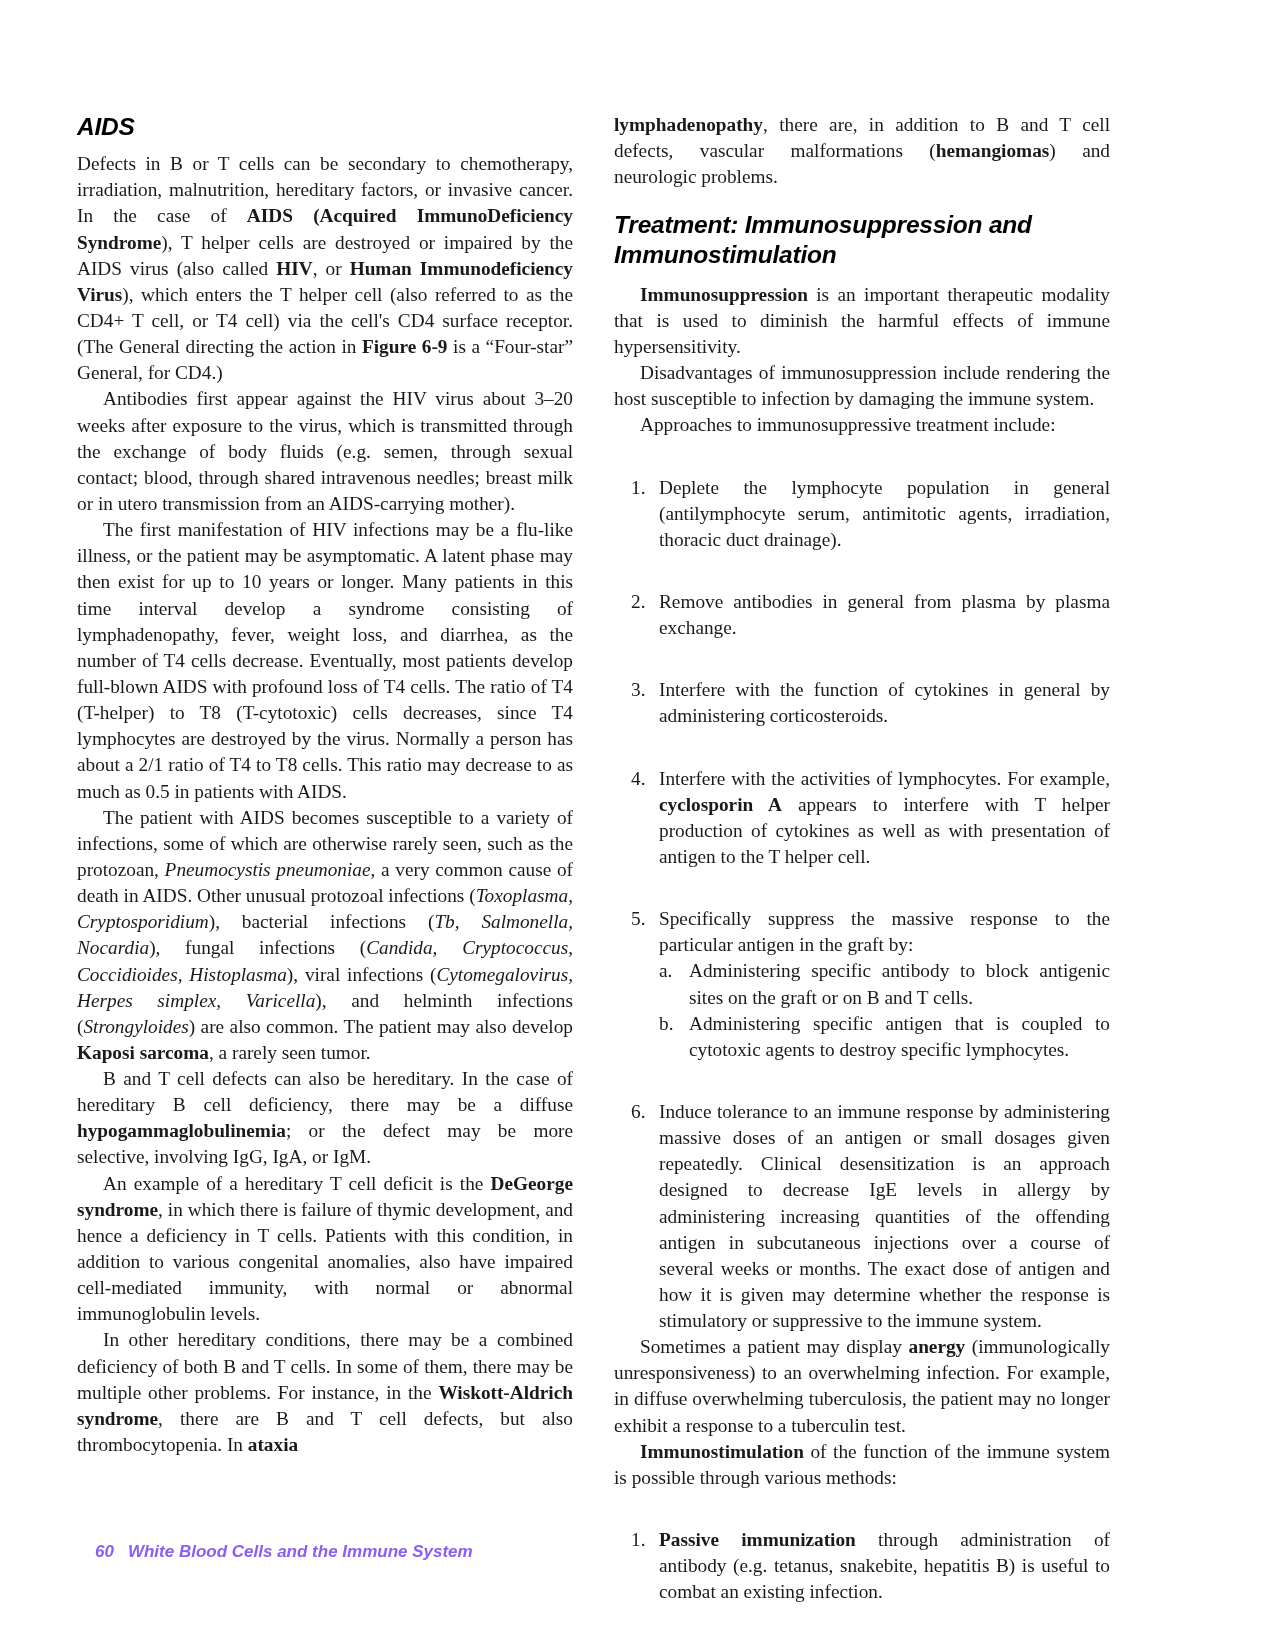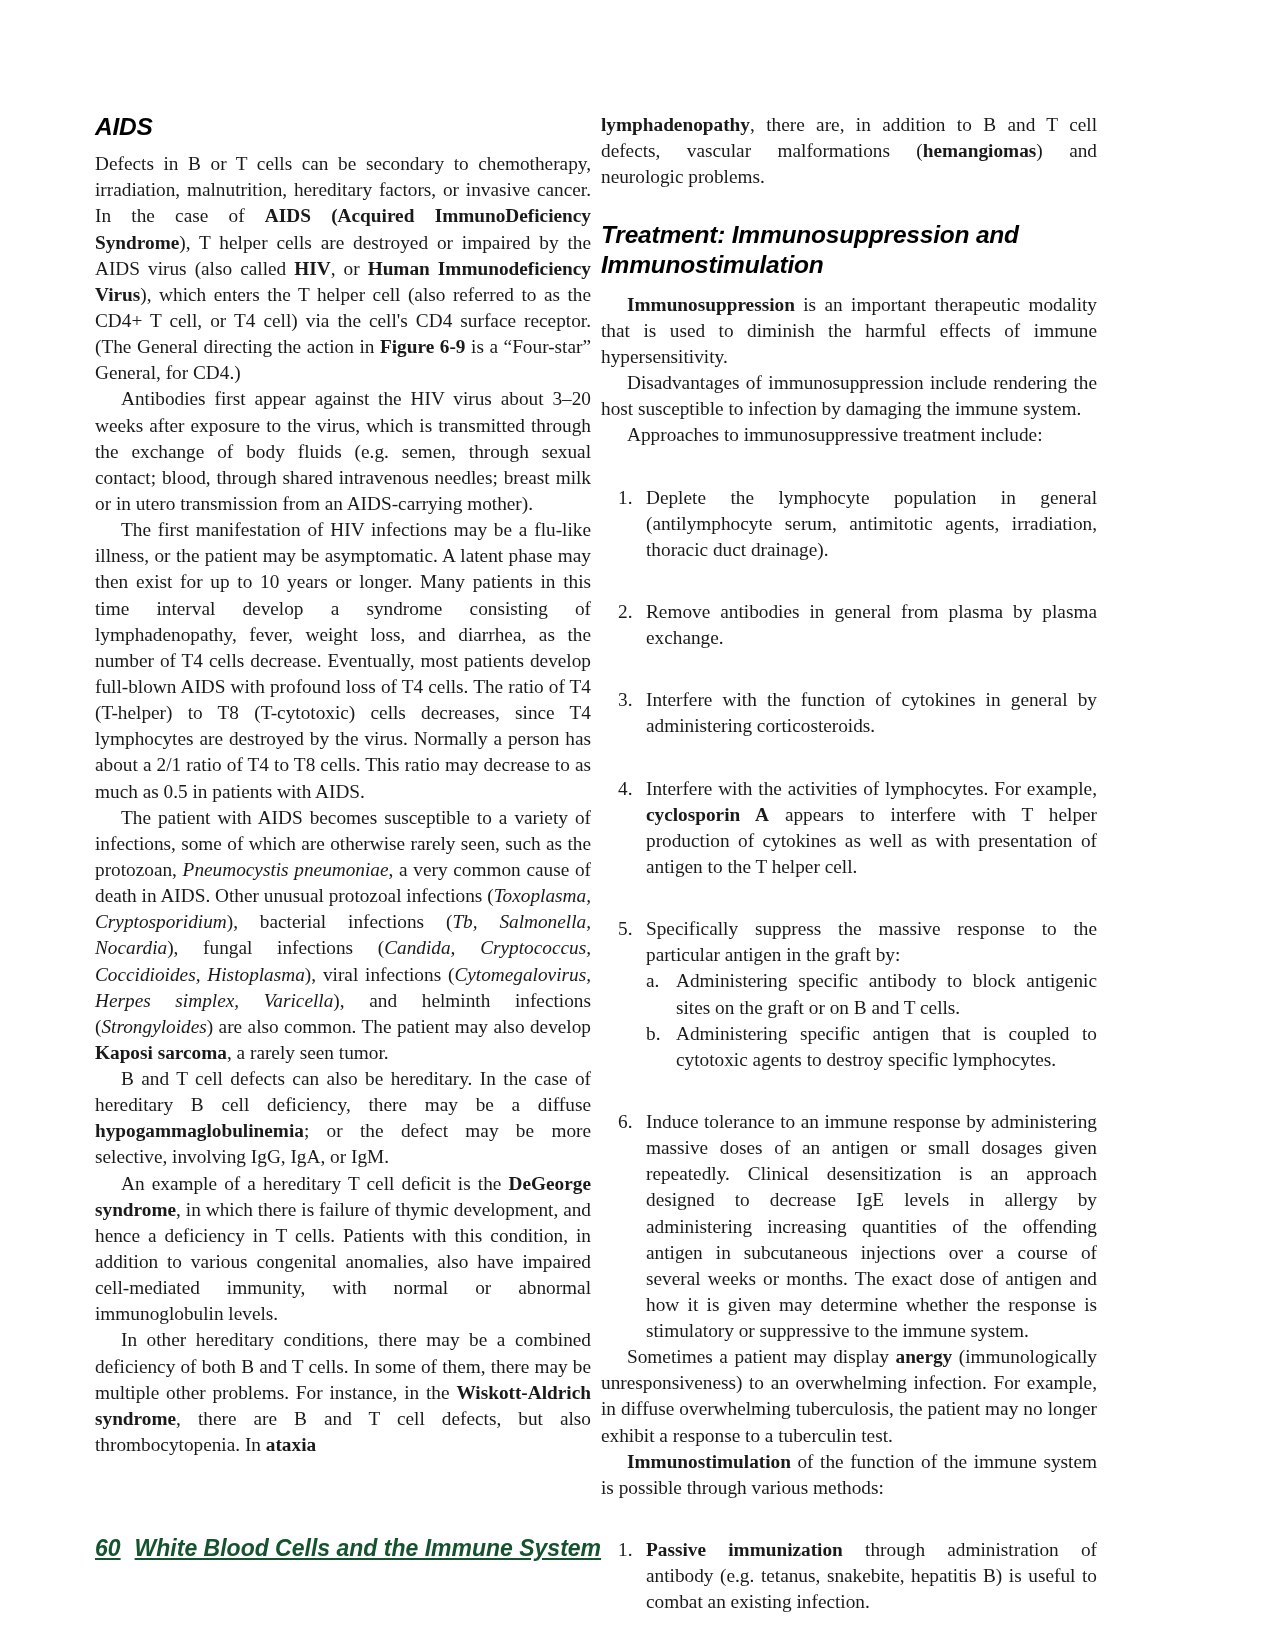--- a/index.html
+++ b/index.html
@@ -19,40 +19,41 @@
     color: #1a1a1a;
   }
 
   
   .columns {
     position: absolute;
     left: 95px;
     top: 112px;
     width: 1015px;
     display: flex;
-    gap: 10px;
+    gap: 41px;
+    justify-content: flex-end;
   }
   .col {
     width: 496px;
     flex: 0 0 496px;
   }
 
   
   .sec-head {
     font-family: "Liberation Sans", "DejaVu Sans", sans-serif;
     font-weight: bold;
     font-style: italic;
     font-size: 24.5px;
     line-height: 1.19;
     letter-spacing: -0.2px;
     margin: 0 0 10px 0;
     color: #000;
   }
   .sec-head.second {
-    margin-top: 30px;
+    margin-top: 20px;
     margin-bottom: 13px;
   }
 
   
   p.body {
     margin: 0;
     font-size: 19.3px;
     line-height: 1.355;
     text-align: justify;
     text-justify: inter-word;
@@ -117,24 +118,23 @@
   .after-list { margin-top: 11px; }
 
   
   .footer {
     position: absolute;
     left: 95px;
     bottom: 88px;
     font-family: "Liberation Sans", "DejaVu Sans", sans-serif;
     font-style: italic;
     font-weight: bold;
-    font-size: 23px;
-    color: #14532d;
+    font-size: 17px;
+    color: #8b5cf6;
     white-space: pre;
-    text-decoration: underline;
   }
   .footer .pg { margin-right: 14px; }
 </style>
 </head>
 <body>
 
 <div class="page">
 
   <div class="columns">
 

